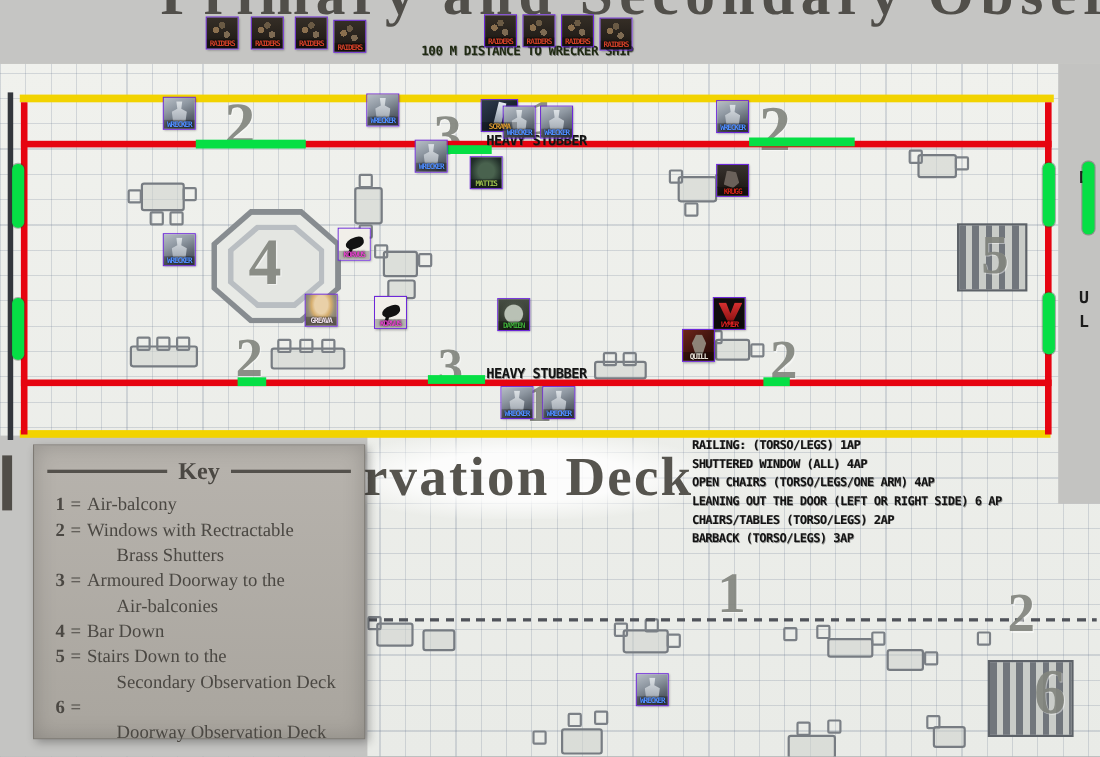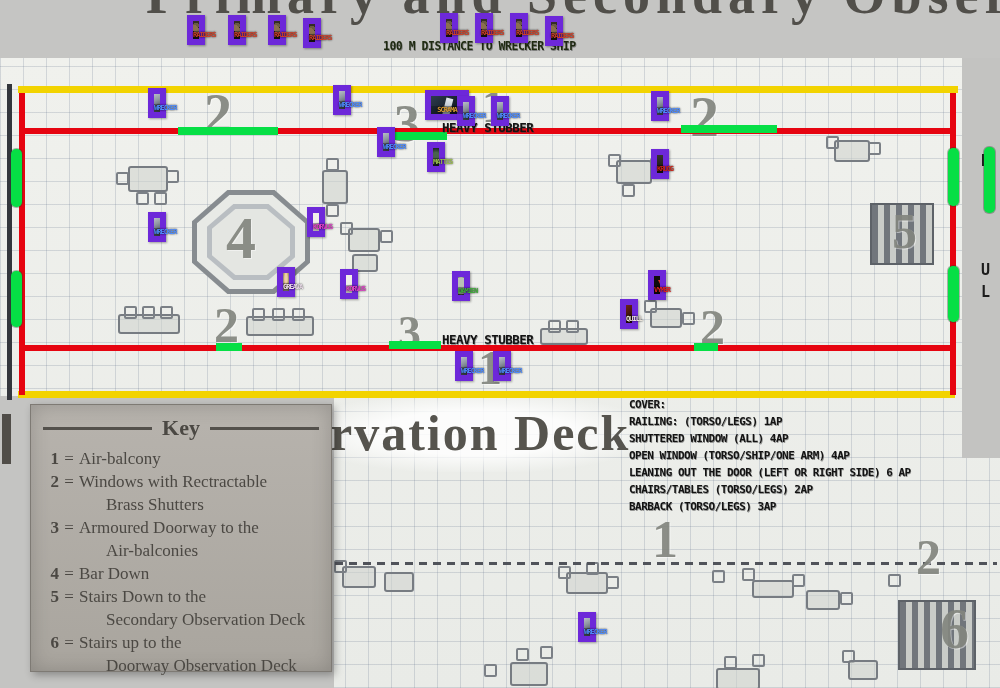--- a/index.html
+++ b/index.html
@@ -60,21 +60,21 @@
   #key-title-row .rule{flex:1;height:3px;background:#54514c;}
   #key-title-row .ktitle{padding:0 10px;font-size:22px;font-weight:700;}
   #key-entries{margin-top:6px;font-size:17px;line-height:23px;}
   .kentry{display:flex;}
   .knum{width:28px;text-align:right;font-weight:700;}
   .keq{width:20px;text-align:center;}
   .ktext{flex:1;}
   .kcont{padding-left:75px;line-height:23px;}
   
   #tokens{position:absolute;left:0;top:0;z-index:8;}
-  .token{position:absolute;width:18px;height:30px;border:6px solid #6d28d9;box-sizing:border-box;
+  .token{position:absolute;width:30px;height:30px;border:1px solid #6d28d9;box-sizing:border-box;
     box-shadow:0 0 0 1px rgba(255,255,255,.18) inset,1px 1px 2px rgba(0,0,0,.35);}
   .token .art{position:absolute;inset:0;overflow:hidden;}
   .token .tlabel{position:absolute;left:0;right:0;bottom:0;height:8px;z-index:2;
     font-family:"DejaVu Sans Mono",monospace;font-weight:700;font-size:7px;line-height:8px;
     text-align:center;letter-spacing:-1px;text-shadow:0 0 2px #000;background:rgba(0,0,0,.25);font-style:normal;}
   .t-raider .art{background:
      radial-gradient(circle at 30% 40%,#8a6f4e 0 3px,transparent 3px),
      radial-gradient(circle at 65% 55%,#7d6a52 0 3px,transparent 3px),
      radial-gradient(circle at 50% 25%,#6a5a44 0 3px,transparent 3px),
      linear-gradient(#352e26,#1c1814);}
@@ -220,24 +220,23 @@
       <div class="oline rnd" style="left: 948px; top: 148px; width: 11px; height: 58px; background: rgb(6, 223, 69);"></div>
       <div class="oline rnd" style="left: 948px; top: 266px; width: 11px; height: 56px; background: rgb(6, 223, 69);"></div>
       <div class="oline rnd" style="left: 984px; top: 147px; width: 11px; height: 66px; background: rgb(6, 223, 69);"></div>
     </div>
 
   <div id="distance-label" class="stencil">100 M DISTANCE TO WRECKER SHIP</div>
   <div id="stubber-top" class="stencil stubber">HEAVY STUBBER</div>
   <div id="stubber-bottom" class="stencil stubber">HEAVY STUBBER</div>
 
   <div id="cover-block" class="stencil">
-      <div class="cline">COVER:</div>
       <div class="cline">RAILING: (TORSO/LEGS) 1AP</div>
       <div class="cline">SHUTTERED WINDOW (ALL) 4AP</div>
-      <div class="cline">OPEN WINDOW (TORSO/SHIP/ONE ARM) 4AP</div>
+      <div class="cline">OPEN CHAIRS (TORSO/LEGS/ONE ARM) 4AP</div>
       <div class="cline">LEANING OUT THE DOOR (LEFT OR RIGHT SIDE) 6 AP</div>
       <div class="cline">CHAIRS/TABLES (TORSO/LEGS) 2AP</div>
       <div class="cline">BARBACK (TORSO/LEGS) 3AP</div>
     </div>
 
   <div id="key-box">
     <div id="key-title-row">
       <i class="rule"></i>
       <span class="ktitle">Key</span>
       <i class="rule"></i>
@@ -267,21 +266,20 @@
         </div>
         <div class="kentry">
           <span class="knum">5</span>
           <span class="keq">=</span>
           <span class="ktext">Stairs Down to the</span>
         </div>
         <div class="kcont">Secondary Observation Deck</div>
         <div class="kentry">
           <span class="knum">6</span>
           <span class="keq">=</span>
-          <span class="ktext">Stairs up to the</span>
         </div>
         <div class="kcont">Doorway Observation Deck</div>
       </div>
   </div>
 
   <div id="edge-letters">
       <span class="eletter" style="left: 981px; top: 152px;">D</span>
       <span class="eletter" style="left: 981px; top: 261px;">U</span>
       <span class="eletter" style="left: 981px; top: 283px;">L</span>
     </div>
@@ -319,21 +317,21 @@
         <b class="tlabel" style="color: rgb(208, 64, 40);">RAIDERS</b>
       </div>
       <div class="token t-wrecker" style="left: 148px; top: 88px;">
         <i class="art"></i>
         <b class="tlabel" style="color: rgb(79, 141, 255);">WRECKER</b>
       </div>
       <div class="token t-wrecker" style="left: 333px; top: 85px;">
         <i class="art"></i>
         <b class="tlabel" style="color: rgb(79, 141, 255);">WRECKER</b>
       </div>
-      <div class="token t-scrama" style="left: 425px; top: 90px; padding-left: 32px;">
+      <div class="token t-scrama" style="left: 437px; top: 90px; padding-left: 32px;">
         <i class="art"></i>
         <b class="tlabel" style="color: rgb(216, 154, 48);">SCRAMA</b>
       </div>
       <div class="token t-wrecker" style="left: 457px; top: 96px;">
         <i class="art"></i>
         <b class="tlabel" style="color: rgb(79, 141, 255);">WRECKER</b>
       </div>
       <div class="token t-wrecker" style="left: 491px; top: 96px;">
         <i class="art"></i>
         <b class="tlabel" style="color: rgb(79, 141, 255);">WRECKER</b>
@@ -369,21 +367,21 @@
       <div class="token t-bird" style="left: 340px; top: 269px;">
         <i class="art"></i>
         <b class="tlabel" style="color: rgb(224, 64, 200);">KORVUS</b>
       </div>
       <div class="token t-damien" style="left: 452px; top: 271px;">
         <i class="art"></i>
         <b class="tlabel" style="color: rgb(63, 174, 58);">DAMIEN</b>
       </div>
       <div class="token t-vymer" style="left: 648px; top: 270px;">
         <i class="art"></i>
-        <b class="tlabel" style="color: rgb(224, 34, 34);">VYMER</b>
+        <b class="tlabel" style="color: rgb(224, 34, 34); font-style: italic;">VYMER</b>
       </div>
       <div class="token t-quill" style="left: 620px; top: 299px;">
         <i class="art"></i>
         <b class="tlabel" style="color: rgb(234, 228, 218);">QUILL</b>
       </div>
       <div class="token t-wrecker" style="left: 455px; top: 351px;">
         <i class="art"></i>
         <b class="tlabel" style="color: rgb(79, 141, 255);">WRECKER</b>
       </div>
       <div class="token t-wrecker" style="left: 493px; top: 351px;">

